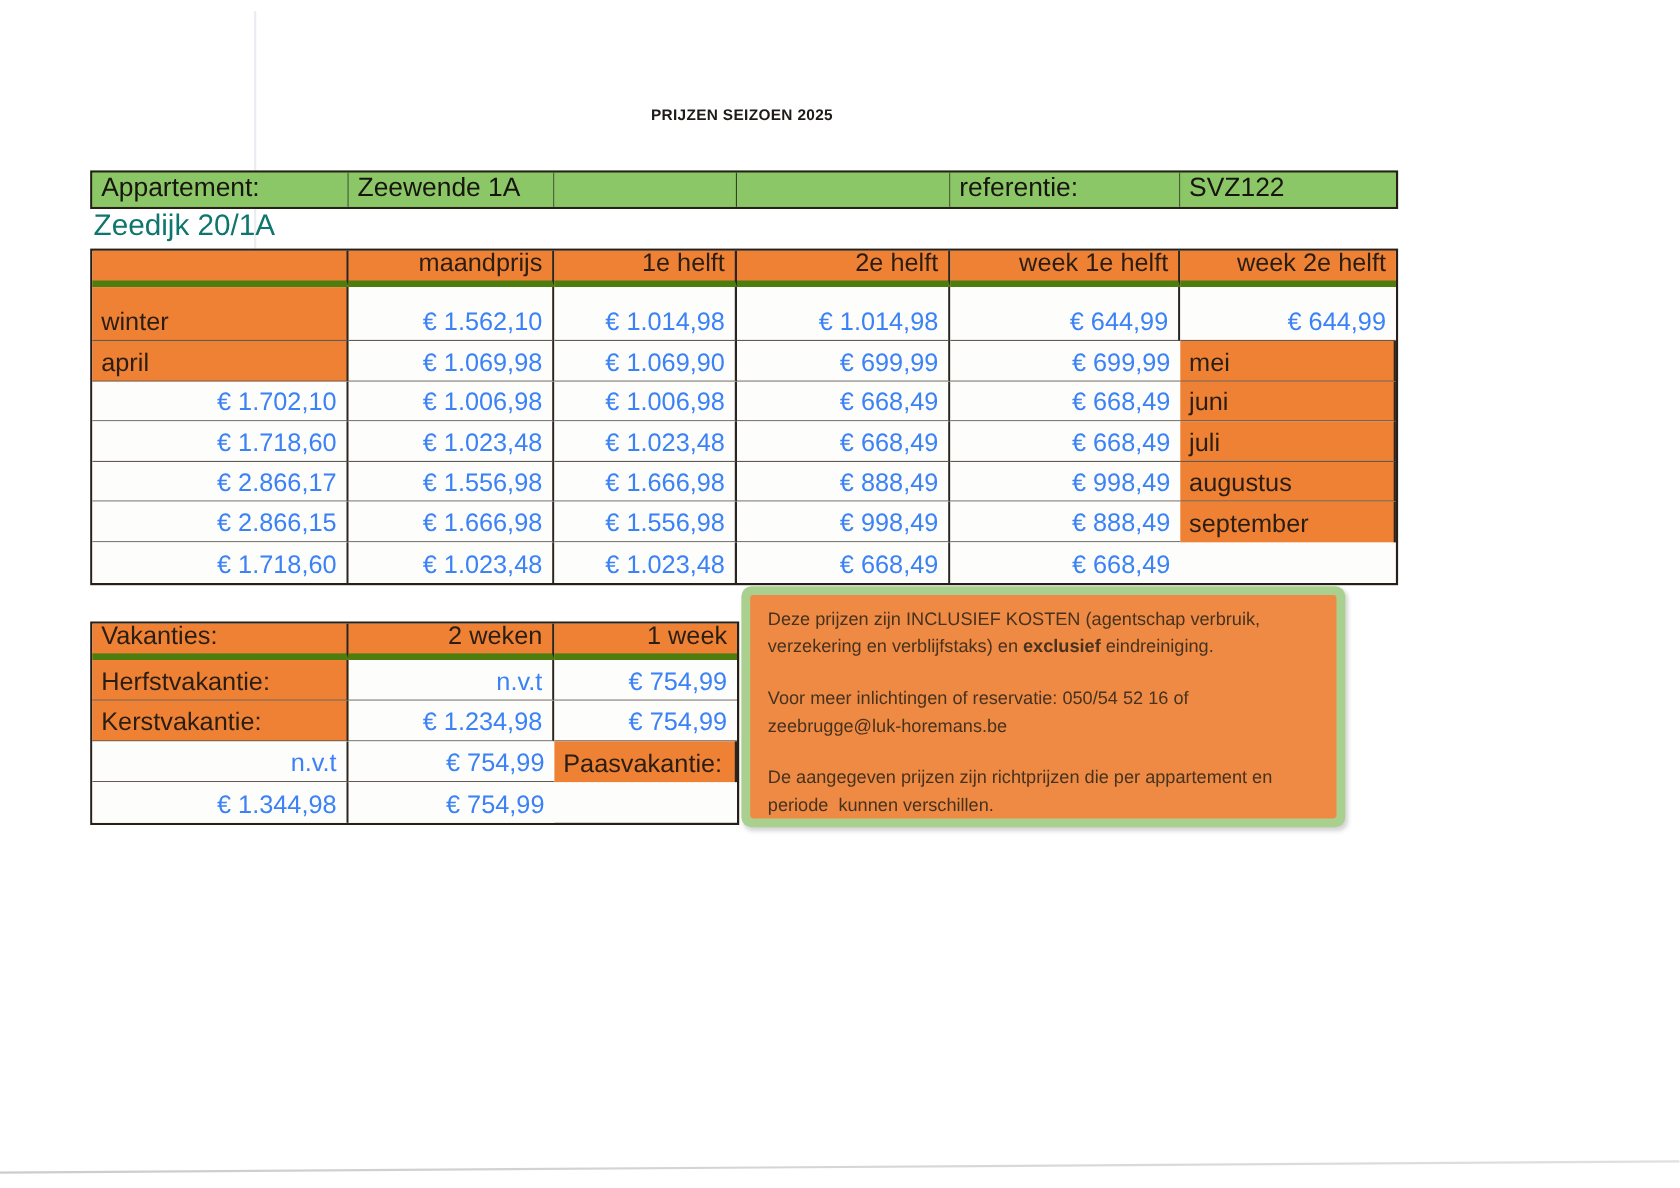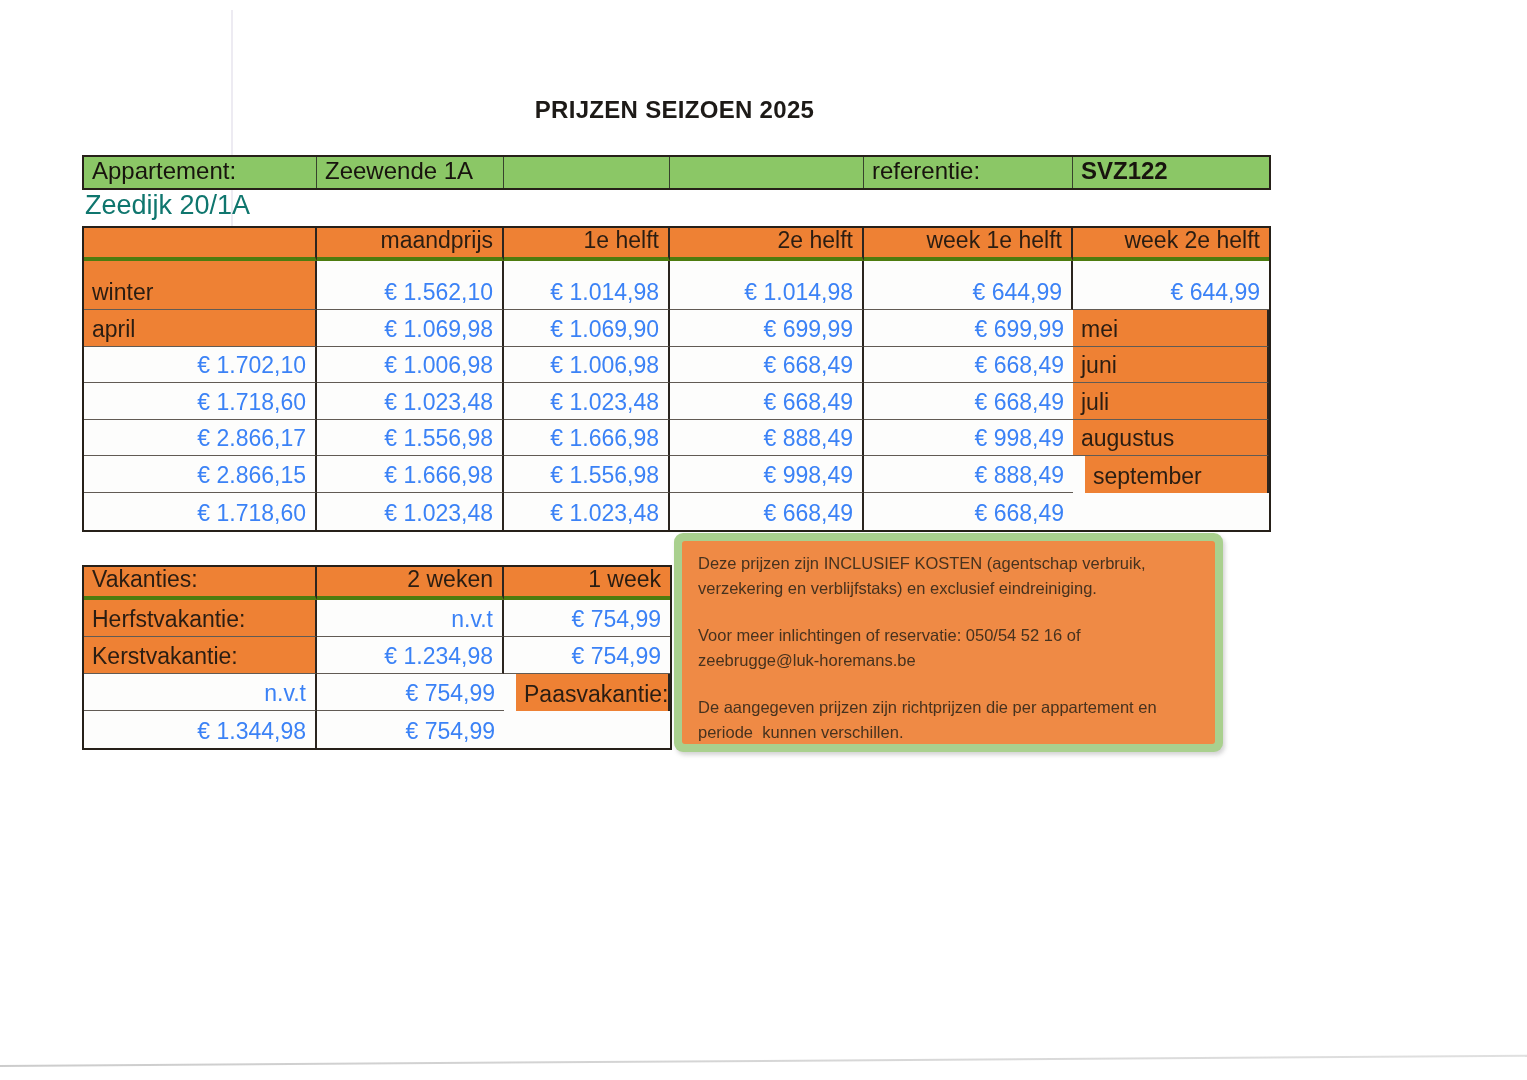--- a/index.html
+++ b/index.html
@@ -7,35 +7,35 @@
     position:relative;
     width:1527px;height:1080px;
     background:#ffffff;
     overflow:hidden;
     font-family:"Liberation Sans", sans-serif;
     color:#221c15;
   }
   
   .title{
     position:absolute;left:82px;top:96px;width:1185px;
-    text-align:center;font-size:24px;font-weight:bold;
+    text-align:center;font-size:14px;font-weight:bold;
     color:#1d1a17;letter-spacing:0.3px;
   }
   
   .green-bar{
     position:absolute;left:82px;top:155px;width:1185px;height:31px;
     display:grid;grid-template-columns:233px 187px 166px 194px 209px 196px;
     border:2px solid #262019;background:#8bc766;
   }
   .gc{
     background:#8bc766;display:flex;align-items:flex-end;
     padding:12px 8px 3px 8px;font-size:24px;color:#18140e;
     border-right:1px solid #37422c;overflow:hidden;white-space:nowrap;
   }
-  .gc.lc{border-right:none;font-weight:bold;}
+  .gc.lc{border-right:none;}
   
   .address{
     position:absolute;left:85px;top:190px;
     font-size:27px;color:#0f766e;
   }
   
   .tbl{
     position:absolute;display:grid;
     border:2px solid #262019;background:#fdfdfc;
   }
@@ -48,40 +48,40 @@
     left:82px;top:565px;
     grid-template-columns:233px 187px 166px;
     grid-template-rows:33px repeat(4,37px);
   }
   .c{
     display:flex;align-items:flex-end;overflow:hidden;
     padding:0 9px 3px 8px;font-size:23px;white-space:nowrap;
     border-right:2px solid #2b251f;border-bottom:1px solid #615b54;
   }
   .c.lc{border-right:none;}
-  .c.br{border-bottom:none;margin-left:12px;}
-  .c.hdr{border-bottom:4px solid #4d7c0f;}
+  .c.br{border-bottom:none;}
+  .c.hdr{border-bottom:6px solid #4d7c0f;}
   .oc{background:#ee8134;color:#2a1d12;}
   .wc{background:#fdfdfc;color:#3b82f6;}
   .num{justify-content:flex-end;}
   
   .info{
     position:absolute;left:674px;top:533px;width:549px;height:219px;
     background:#a9d08e;border-radius:9px;box-sizing:border-box;padding:8px;
     box-shadow:2px 3px 4px rgba(130,130,130,0.35);
   }
   .info-inner{
     width:100%;height:100%;box-sizing:border-box;
     background:#ef8a45;border-radius:3px;
     padding:10px 16px 0 16px;
     font-size:16.5px;line-height:25px;color:#47321e;
   }
   .ip{margin:0 0 22px 0;white-space:pre-wrap;}
   .ip:last-child{margin:0;}
-  .ip b{font-weight:normal;}
+  .ip b{font-weight:bold;}
   
   .artifact-vline{
     position:absolute;left:231px;top:10px;width:2px;height:222px;
     background:#edebf2;
   }
   .artifact-bottom{
     position:absolute;left:-6px;top:1065px;width:1545px;height:2px;
     background:linear-gradient(to right,#cccccc,#e0e0e0);
     transform:rotate(-0.38deg);transform-origin:left center;
   }

